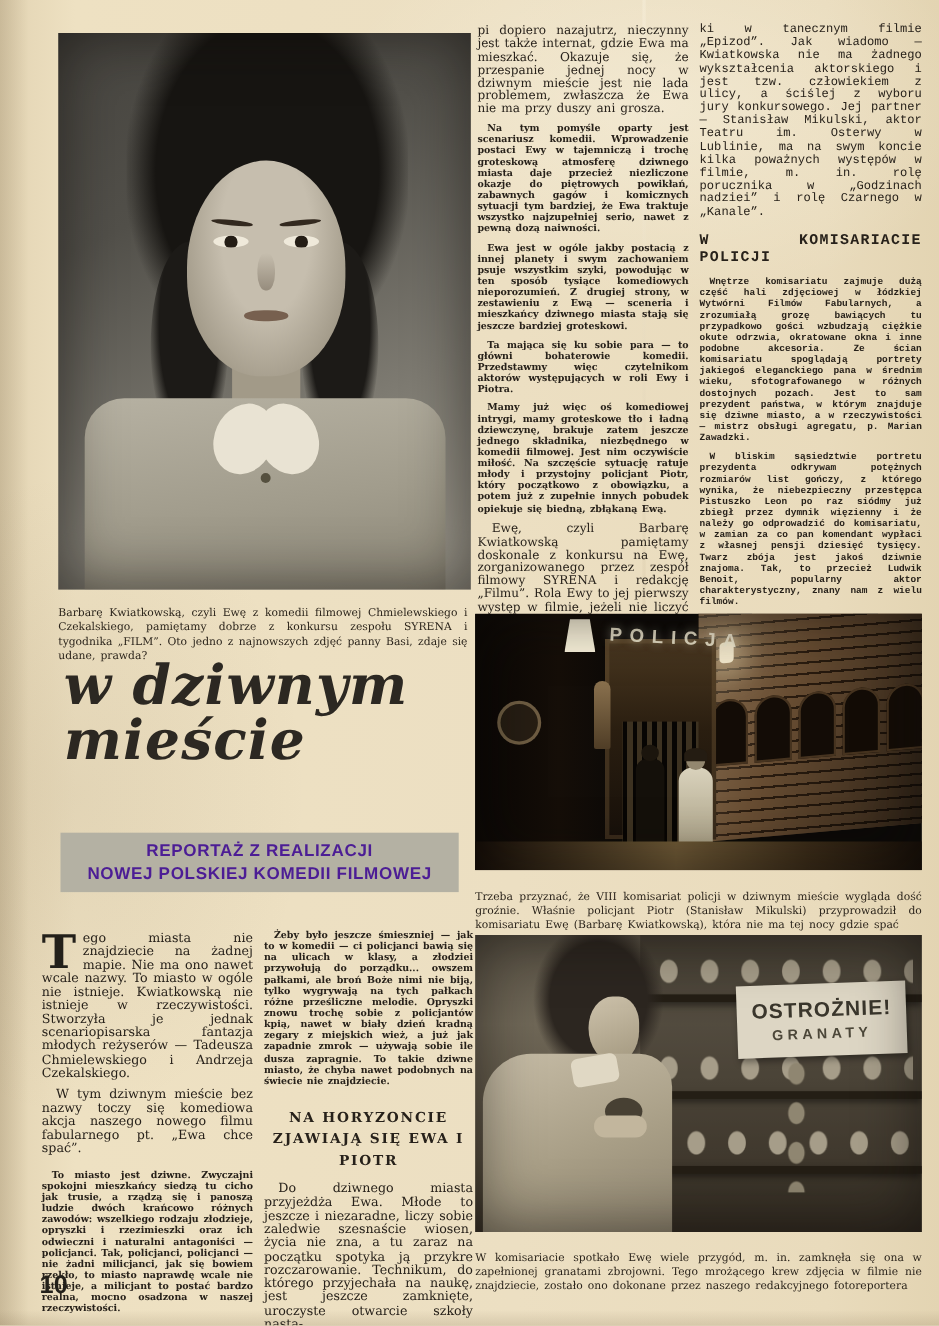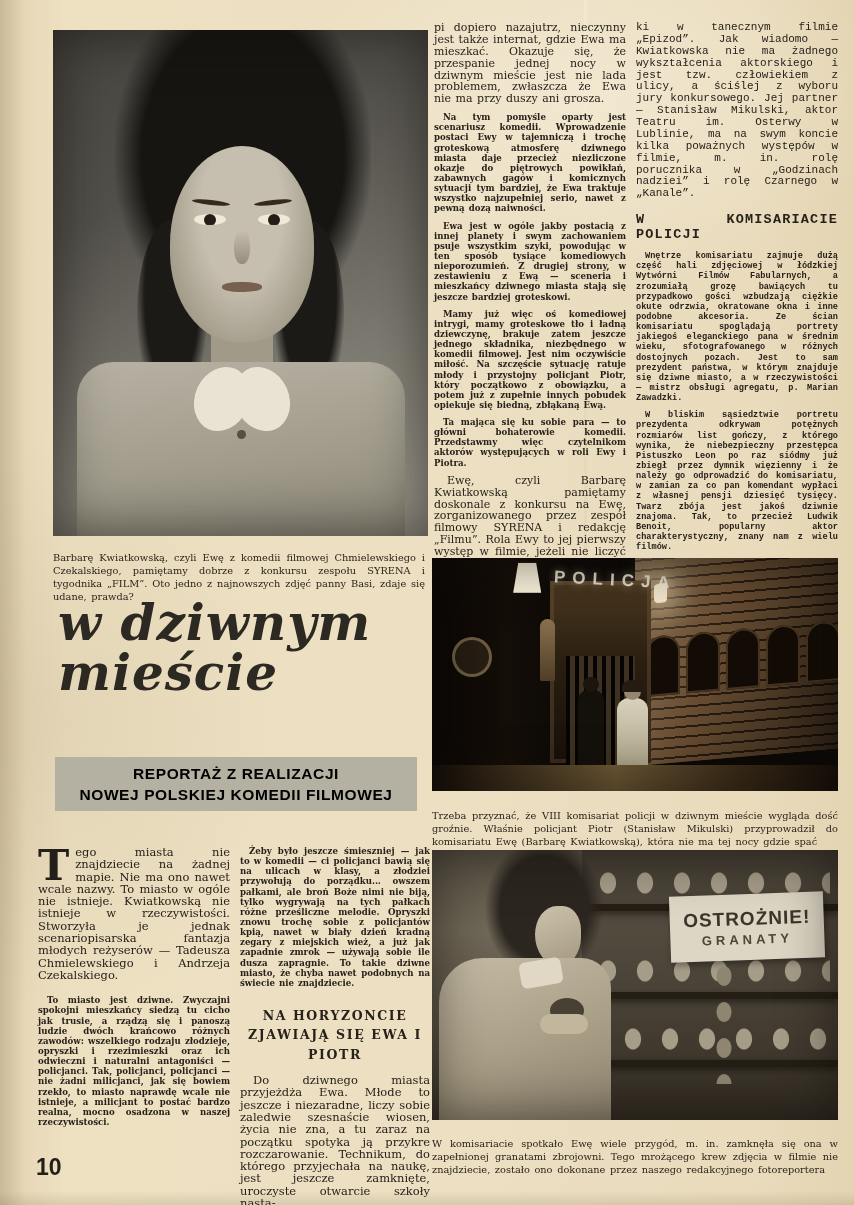--- a/index.html
+++ b/index.html
@@ -124,21 +124,21 @@
   .cap-police{left:432px;top:799px;width:406px;}
   .cap-armory{left:432px;top:1127px;width:406px;}
 
   .title{position:absolute;left:58px;top:590px;width:374px;color:#2c2822;
     font-style:italic;font-weight:bold;line-height:1.0;}
   .t1{font-size:58px;letter-spacing:1px;}
   .t2{font-size:50px;margin-top:8px;letter-spacing:1px;}
 
   .banner{position:absolute;left:55px;top:757px;width:362px;height:54px;background:#b4b1a3;
     display:flex;flex-direction:column;align-items:center;justify-content:center;gap:1px;
-    font-family:"Liberation Sans",sans-serif;font-weight:bold;color:#000000;}
+    font-family:"Liberation Sans",sans-serif;font-weight:bold;color:#4c1d95;}
   .banner div{font-size:15.5px;letter-spacing:.6px;line-height:1.25;}
 
   .col{position:absolute;text-align:justify;}
   .col1{left:38px;top:846px;width:192px;}
   .col2{left:240px;top:846px;width:190px;}
   .col3{left:434px;top:22px;width:192px;}
   .col4{left:636px;top:22px;width:202px;font-family:Liberation Mono, monospace;}
   .col p{margin:0 0 7px;}
   .lg{font-size:11.5px;line-height:1.07;word-spacing:1px;}
   .md{font-size:11px;line-height:1.08;word-spacing:1px;}
@@ -188,36 +188,37 @@
   <div class="title">
     <div class="t2">w dziwnym mieście</div>
   </div>
   <div class="banner">
     <div>REPORTAŻ Z REALIZACJI</div>
     <div>NOWEJ POLSKIEJ KOMEDII FILMOWEJ</div>
   </div>
 
   <div class="col col1">
     <p class="lg"><span class="dropcap">T</span><span>ego miasta nie znajdziecie na żadnej mapie. Nie ma ono nawet wcale nazwy. To miasto w ogóle nie istnieje. Kwiatkowską nie istnieje w rzeczywistości. Stworzyła je jednak scenariopisarska fantazja młodych reżyserów — Tadeusza Chmielewskiego i Andrzeja Czekalskiego.</span></p>
+    <p class="lg ind">W tym dziwnym mieście bez nazwy toczy się komediowa akcja naszego nowego filmu fabularnego pt. „Ewa chce spać”.</p>
     <p class="bs inds" style="margin-top:14px;">To miasto jest dziwne. Zwyczajni spokojni mieszkańcy siedzą tu cicho jak trusie, a rządzą się i panoszą ludzie dwóch krańcowo różnych zawodów: wszelkiego rodzaju złodzieje, opryszki i rzezimieszki oraz ich odwieczni i naturalni antagoniści — policjanci. Tak, policjanci, policjanci — nie żadni milicjanci, jak się bowiem rzekło, to miasto naprawdę wcale nie istnieje, a milicjant to postać bardzo realna, mocno osadzona w naszej rzeczywistości.</p>
   </div>
   <div class="pageno">10</div>
 
   <div class="col col2">
     <p class="bs inds">Żeby było jeszcze śmieszniej — jak to w komedii — ci policjanci bawią się na ulicach w klasy, a złodziei przywołują do porządku... owszem pałkami, ale broń Boże nimi nie biją, tylko wygrywają na tych pałkach różne prześliczne melodie. Opryszki znowu trochę sobie z policjantów kpią, nawet w biały dzień kradną zegary z miejskich wież, a już jak zapadnie zmrok — używają sobie ile dusza zapragnie. To takie dziwne miasto, że chyba nawet podobnych na świecie nie znajdziecie.</p>
     <div class="h-hor">NA HORYZONCIE ZJAWIAJĄ SIĘ EWA I PIOTR</div>
     <p class="lg ind">Do dziwnego miasta przyjeżdża Ewa. Młode to jeszcze i niezaradne, liczy sobie zaledwie szesnaście wiosen, życia nie zna, a tu zaraz na początku spotyka ją przykre rozczarowanie. Technikum, do którego przyjechała na naukę, jest jeszcze zamknięte, uroczyste otwarcie szkoły nastą-</p>
   </div>
 
   <div class="col col3">
     <p class="md">pi dopiero nazajutrz, nieczynny jest także internat, gdzie Ewa ma mieszkać. Okazuje się, że przespanie jednej nocy w dziwnym mieście jest nie lada problemem, zwłaszcza że Ewa nie ma przy duszy ani grosza.</p>
     <p class="bs inds" style="margin-top:6px;">Na tym pomyśle oparty jest scenariusz komedii. Wprowadzenie postaci Ewy w tajemniczą i trochę groteskową atmosferę dziwnego miasta daje przecież niezliczone okazje do piętrowych powikłań, zabawnych gagów i komicznych sytuacji tym bardziej, że Ewa traktuje wszystko najzupełniej serio, nawet z pewną dozą naiwności.</p>
     <p class="bs inds">Ewa jest w ogóle jakby postacią z innej planety i swym zachowaniem psuje wszystkim szyki, powodując w ten sposób tysiące komediowych nieporozumień. Z drugiej strony, w zestawieniu z Ewą — sceneria i mieszkańcy dziwnego miasta stają się jeszcze bardziej groteskowi.</p>
+    <p class="bs inds">Ta mająca się ku sobie para — to główni bohaterowie komedii. Przedstawmy więc czytelnikom aktorów występujących w roli Ewy i Piotra.</p>
     <p class="bs inds">Mamy już więc oś komediowej intrygi, mamy groteskowe tło i ładną dziewczynę, brakuje zatem jeszcze jednego składnika, niezbędnego w komedii filmowej. Jest nim oczywiście miłość. Na szczęście sytuację ratuje młody i przystojny policjant Piotr, który początkowo z obowiązku, a potem już z zupełnie innych pobudek opiekuje się biedną, zbłąkaną Ewą.</p>
-    <p class="bs inds">Ta mająca się ku sobie para — to główni bohaterowie komedii. Przedstawmy więc czytelnikom aktorów występujących w roli Ewy i Piotra.</p>
     <p class="md ind" style="margin-top:6px;">Ewę, czyli Barbarę Kwiatkowską pamiętamy doskonale z konkursu na Ewę, zorganizowanego przez zespół filmowy SYRENA i redakcję „Filmu”. Rola Ewy to jej pierwszy występ w filmie, jeżeli nie liczyć małej ról-</p>
   </div>
 
   <div class="col col4">
     <p class="md">ki w tanecznym filmie „Epizod”. Jak wiadomo — Kwiatkowska nie ma żadnego wykształcenia aktorskiego i jest tzw. człowiekiem z ulicy, a ściślej z wyboru jury konkursowego. Jej partner — Stanisław Mikulski, aktor Teatru im. Osterwy w Lublinie, ma na swym koncie kilka poważnych występów w filmie, m. in. rolę porucznika w „Godzinach nadziei” i rolę Czarnego w „Kanale”.</p>
     <div class="h-kom">W KOMISARIACIE POLICJI</div>
     <p class="bs inds">Wnętrze komisariatu zajmuje dużą część hali zdjęciowej w łódzkiej Wytwórni Filmów Fabularnych, a zrozumiałą grozę bawiących tu przypadkowo gości wzbudzają ciężkie okute odrzwia, okratowane okna i inne podobne akcesoria. Ze ścian komisariatu spoglądają portrety jakiegoś eleganckiego pana w średnim wieku, sfotografowanego w różnych dostojnych pozach. Jest to sam prezydent państwa, w którym znajduje się dziwne miasto, a w rzeczywistości — mistrz obsługi agregatu, p. Marian Zawadzki.</p>
     <p class="bs inds">W bliskim sąsiedztwie portretu prezydenta odkrywam potężnych rozmiarów list gończy, z którego wynika, że niebezpieczny przestępca Pistuszko Leon po raz siódmy już zbiegł przez dymnik więzienny i że należy go odprowadzić do komisariatu, w zamian za co pan komendant wypłaci z własnej pensji dziesięć tysięcy. Twarz zbója jest jakoś dziwnie znajoma. Tak, to przecież Ludwik Benoit, popularny aktor charakterystyczny, znany nam z wielu filmów.</p>
     <p class="md ind" style="margin-top:8px;">Panującą w komisariacie ciszę przerywa nagle donośny tupot. To pędzi na złamanie karku sam gruby pan komendant, czyli aktor łódzkiego Teatru Sa-</p>
   </div>

